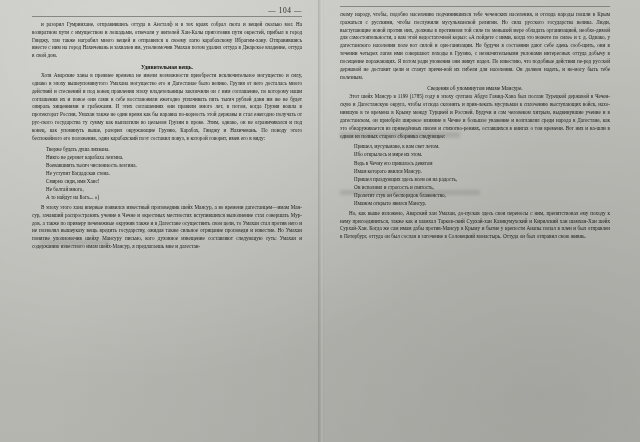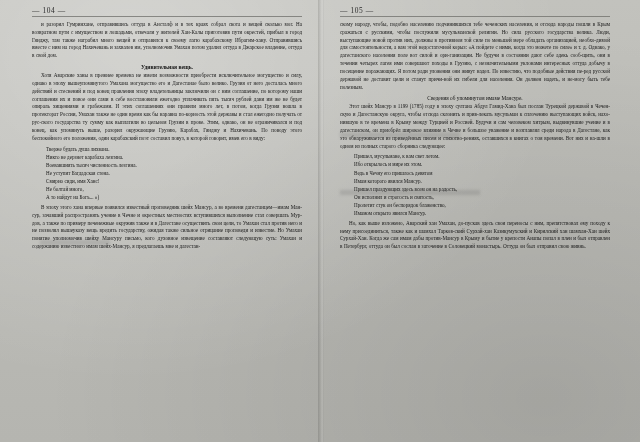--- a/index.html
+++ b/index.html
@@ -41,21 +41,21 @@
     top: 0;
     width: 290px;
     height: 442px;
     padding: 6px 10px 0 10px;
     box-sizing: border-box;
   }
   .col-left { left: 22px; }
   .col-right { left: 330px; }
 
   .folio {
-    text-align: left;
+    text-align: right;
     font-size: 7.4px;
     letter-spacing: 0.6px;
     color: #2b2b2b;
     margin: 0 0 1px 0;
   }
   .rule {
     height: 1px;
     background: #6d6d6a;
     opacity: .75;
     margin: 0 0 4px 0;
@@ -127,21 +127,20 @@
       <div>Воевавшиять тысяч численность лезгина.</div>
       <div>Не уступит Багдадская стена.</div>
       <div>Смирно сиди, имя Ханс!</div>
       <div>Не болтай много,</div>
       <div>А то найдут на Богъ... »)</div>
     </div>
     <p class="blk">В эпоху этого хана впервые появился известный проповедник шейх Мансур, а во времени дагестанцем—имам Ман-сур, зачавший распространять учение в Чечне и окрестных местностях вступившихся выполнение стал совершать Мур-дов, а также по примеру печенежные окружив также и в Дагестане осуществить свои цели, то Умахан стал против него и не позволял вышеуказу вещь вредить государству, ожидая также сильное отрицание проповеди и известие. Но Умахан понятие уполномочив шейху Мансуру письмо, кого духовное извещение составляют следующую суть: Умахан и содержанию известного имам шейх-Мансур, я предлагаешь мне и дагестан-</p>
   </div>
 
   <div class="col col-right">
-    <div class="folio">— 105 —</div>
     <div class="rule"></div>
     <p class="noind">скому народу, чтобы, подобно населению подчинившихся тебе чеченских населения, и отсюда народы пошли в Крым сражаться с русскими, чтобы послужили мусульманской религии. Но сила русского государства велика. Люди, выступающие новой против них, должны в противном той силе по меньшей мере обладать организацией, необхо-димой для самостоятельности, а вам этой недостаточной корыз: «А пойдете с ними, когда это можете по силе» и т. д. Однако, у дагестанского населения поле вот силой и ори-ганизации. Не будучи в состоянии дают себе адекь сооб-щить, они в течении четырех лагея ими совершают походы в Грузию, с незначительными уклонами интересных оттуда добычу в посещение поражающих. Я потом ради уложения они живут надел. По известию, что подобные действия пе-ред русской державой не доставит цели и станут причи-ной их гибели для населения. Он должен надеть, и не-могу быть тебе полезным.</p>
     <div class="subhead">Сведения об упоминутом имаме Мансуре.</div>
     <p>Этот шейх Мансур в 1199 (1785) году в эпоху султана Абдул Гамид-Хана был послан Турецкой державой в Чечен-скую и Дагестанскую округа, чтобы отсюда склонить и прив-лекать мусульман к сплочению выступающих войск, нахо-нившую в те времена в Крыму между Турцией и Россией. Будучи и сам человеком хитрым, выдвинувшие учение и в дагестанском, он приобрёл широкое влияние в Чечне и большое уважение и возглавлял среди народа в Дагестане, как это обнаруживается из приведённых писем и стихотво-рениях, оставшихся в книгах о том времени. Вот них и на-шли в одном из полных старого сборника следующее:</p>
     <div class="verse">
       <div>Пришел, мусульмане, к вам свет летом.</div>
       <div>Ибо открылось и мире их этом.</div>
       <div>Ведь в Чечну его пришлось девятом</div>
       <div>Имам которого явился Мансур.</div>
       <div>Пришел праздующих здесь всем он на радость,</div>

